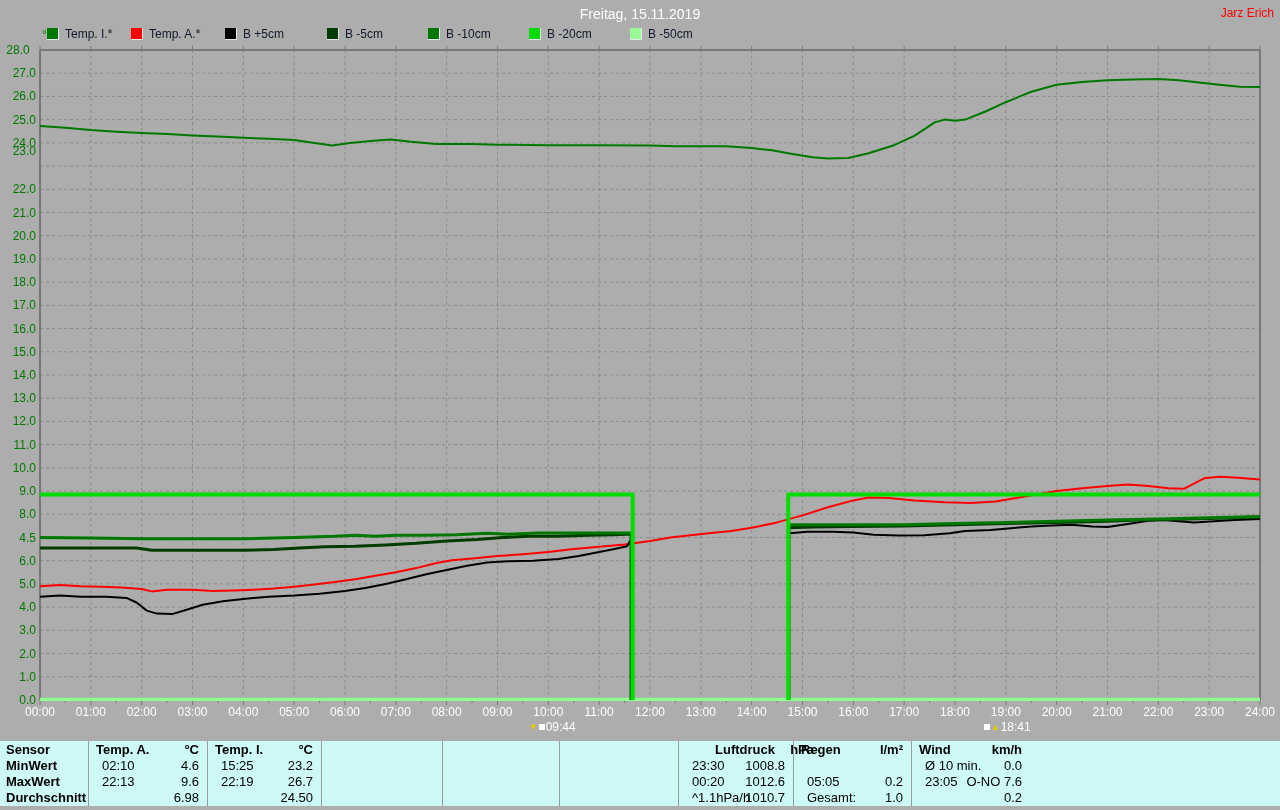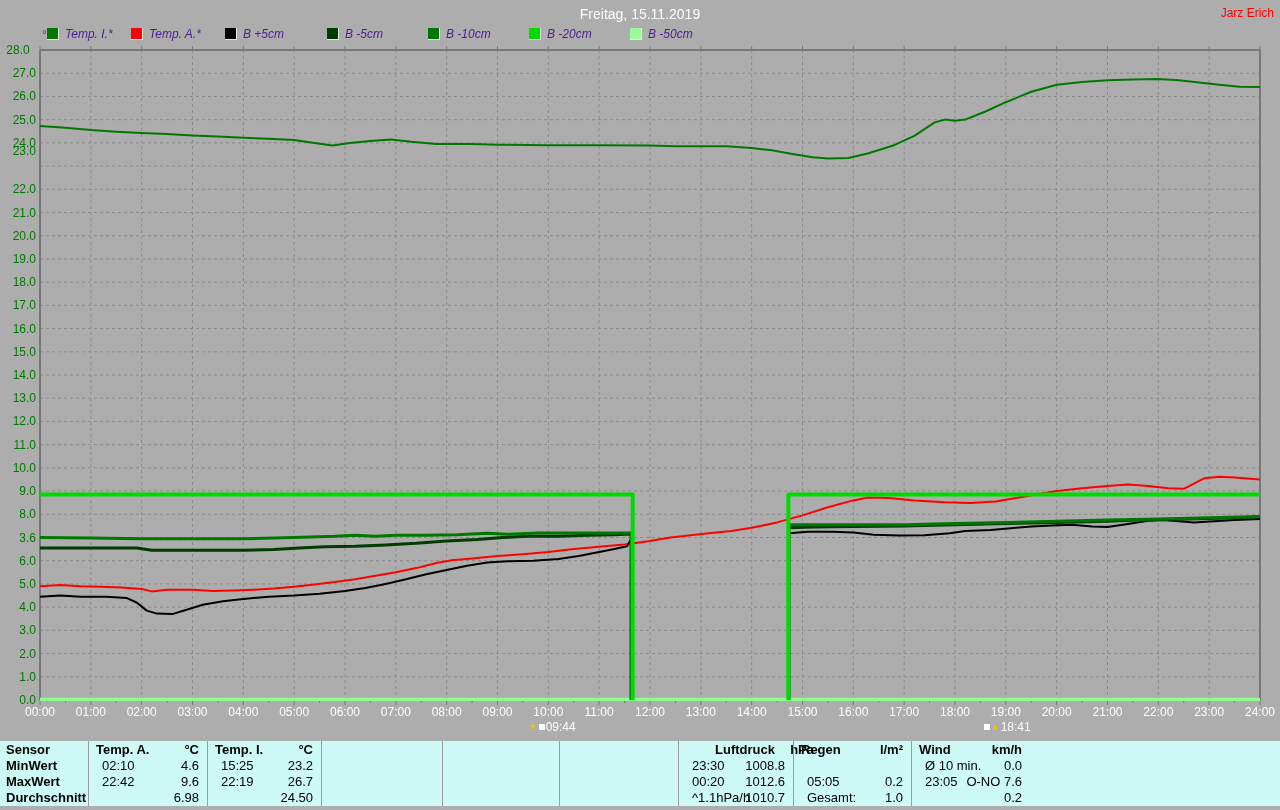--- a/index.html
+++ b/index.html
@@ -15,21 +15,21 @@
   }
   .user{
     position:absolute;top:6px;right:6px;color:#FF0000;font-size:12px;
   }
   .unit-label{
     position:absolute;left:42px;top:28px;color:#007800;font-size:12px;
   }
   .legend{position:absolute;top:27px;left:0;width:1280px;height:16px;}
   .legend-item{position:absolute;top:0;height:14px;display:flex;align-items:center;}
   .legend-swatch{width:11px;height:11px;display:inline-block;border-right:1px solid #E8E8E8;border-bottom:1px solid #E8E8E8;}
-  .legend-text{color:#4c1d95;font-size:12px;margin-left:6px;white-space:nowrap;font-style:italic;}
+  .legend-text{color:#0f172a;font-size:12px;margin-left:6px;white-space:nowrap;}
   #chart{position:absolute;left:0;top:0;width:1280px;height:738px;}
   .ytick{
     position:absolute;left:0;width:36px;text-align:right;height:14px;line-height:14px;
     color:#007800;font-size:12px;
   }
   .xtick{
     position:absolute;width:52px;text-align:center;height:14px;line-height:14px;
     color:#FFFFFF;font-size:12px;top:705px;
   }
   .marker{
@@ -245,21 +245,21 @@
     <div class="ytick" style="top: 298.357px;">17.0</div>
     <div class="ytick" style="top: 321.571px;">16.0</div>
     <div class="ytick" style="top: 344.786px;">15.0</div>
     <div class="ytick" style="top: 368px;">14.0</div>
     <div class="ytick" style="top: 391.214px;">13.0</div>
     <div class="ytick" style="top: 414.429px;">12.0</div>
     <div class="ytick" style="top: 437.643px;">11.0</div>
     <div class="ytick" style="top: 460.857px;">10.0</div>
     <div class="ytick" style="top: 484.071px;">9.0</div>
     <div class="ytick" style="top: 507.286px;">8.0</div>
-    <div class="ytick" style="top: 530.5px;">3.6</div>
+    <div class="ytick" style="top: 530.5px;">4.5</div>
     <div class="ytick" style="top: 553.714px;">6.0</div>
     <div class="ytick" style="top: 576.929px;">5.0</div>
     <div class="ytick" style="top: 600.143px;">4.0</div>
     <div class="ytick" style="top: 623.357px;">3.0</div>
     <div class="ytick" style="top: 646.571px;">2.0</div>
     <div class="ytick" style="top: 669.786px;">1.0</div>
     <div class="ytick" style="top: 693px;">0.0</div>
   </div>
 <div id="xaxis">
     <div class="xtick" style="left: 14px;">00:00</div>
@@ -308,21 +308,21 @@
     <div class="rowlabel" style="top: 49px;">Durchschnitt</div>
     <div class="col-line" style="left: 88px; width: 119px; top: 1px;">
       <span class="col-head-name">Temp. A.</span>
       <span class="col-head-unit">°C</span>
     </div>
     <div class="col-line" style="left: 88px; width: 119px; top: 17px;">
       <span class="cell-time">02:10</span>
       <span class="cell-value">4.6</span>
     </div>
     <div class="col-line" style="left: 88px; width: 119px; top: 33px;">
-      <span class="cell-time">22:42</span>
+      <span class="cell-time">22:13</span>
       <span class="cell-value">9.6</span>
     </div>
     <div class="col-line" style="left: 88px; width: 119px; top: 49px;">
       <span class="cell-value">6.98</span>
     </div>
     <div class="col-line" style="left: 207px; width: 114px; top: 1px;">
       <span class="col-head-name">Temp. I.</span>
       <span class="col-head-unit">°C</span>
     </div>
     <div class="col-line" style="left: 207px; width: 114px; top: 17px;">

